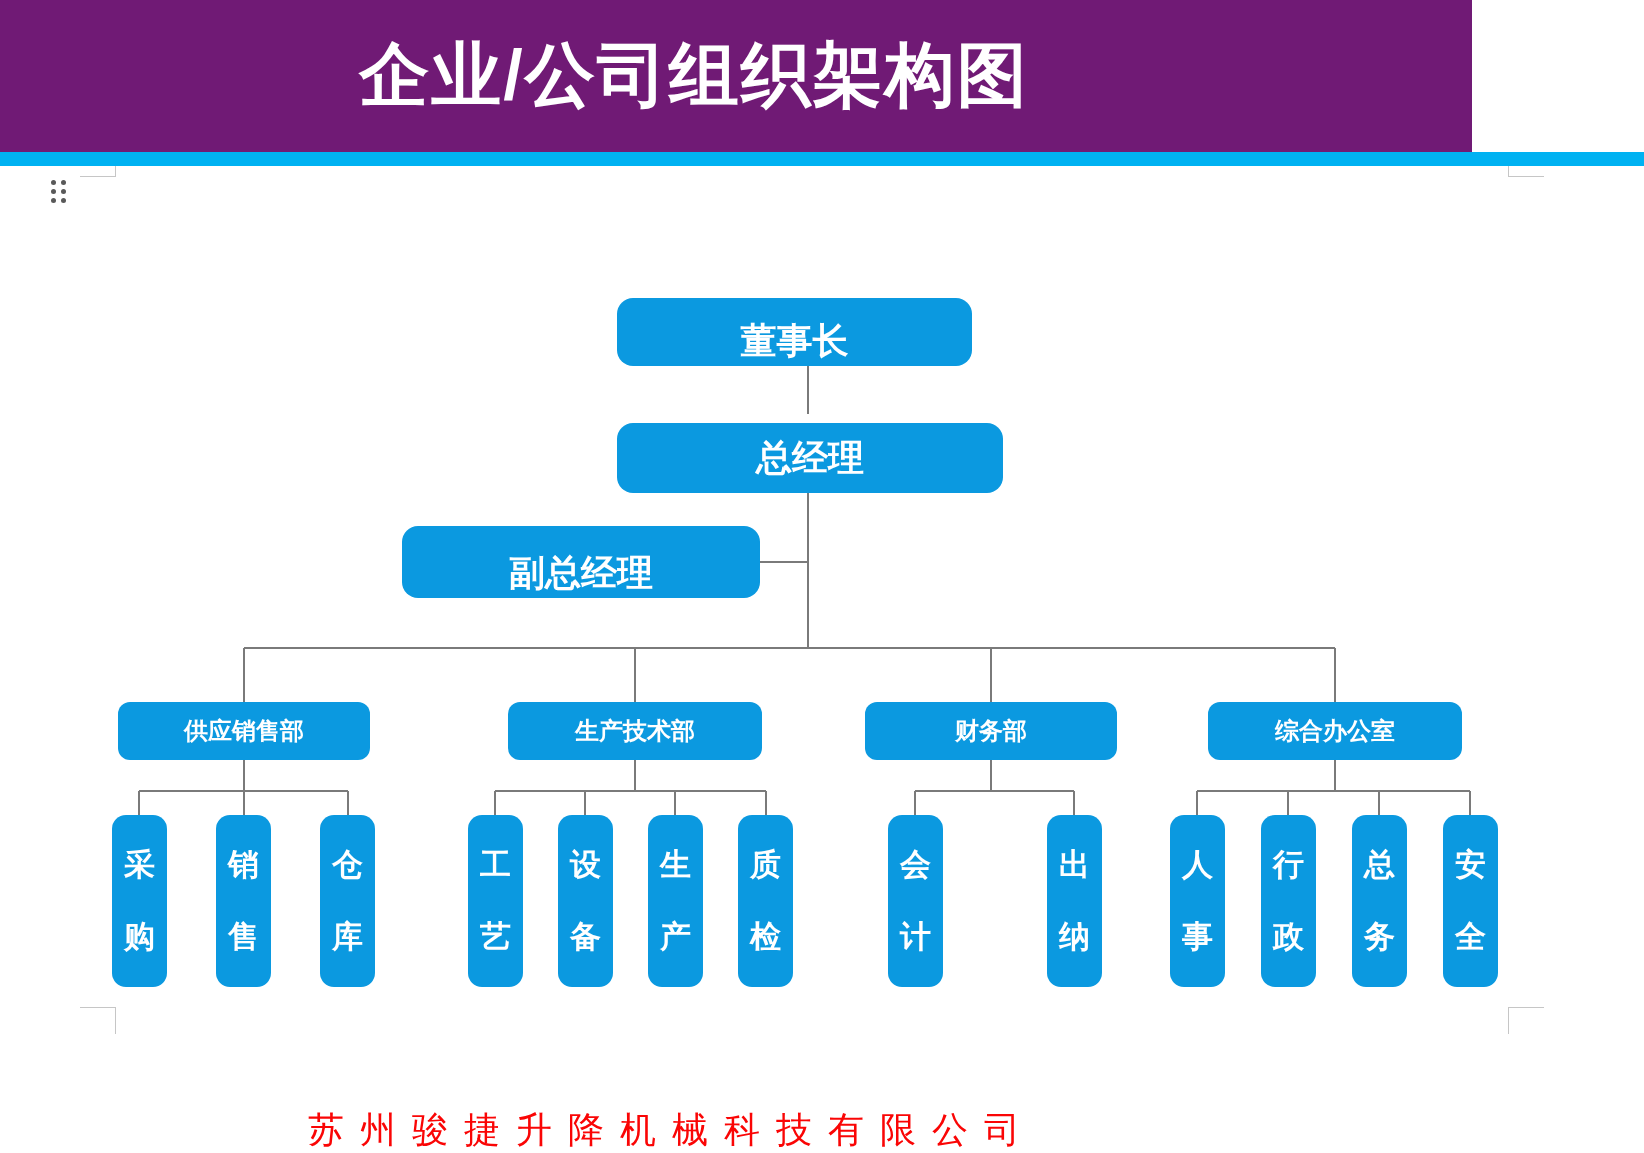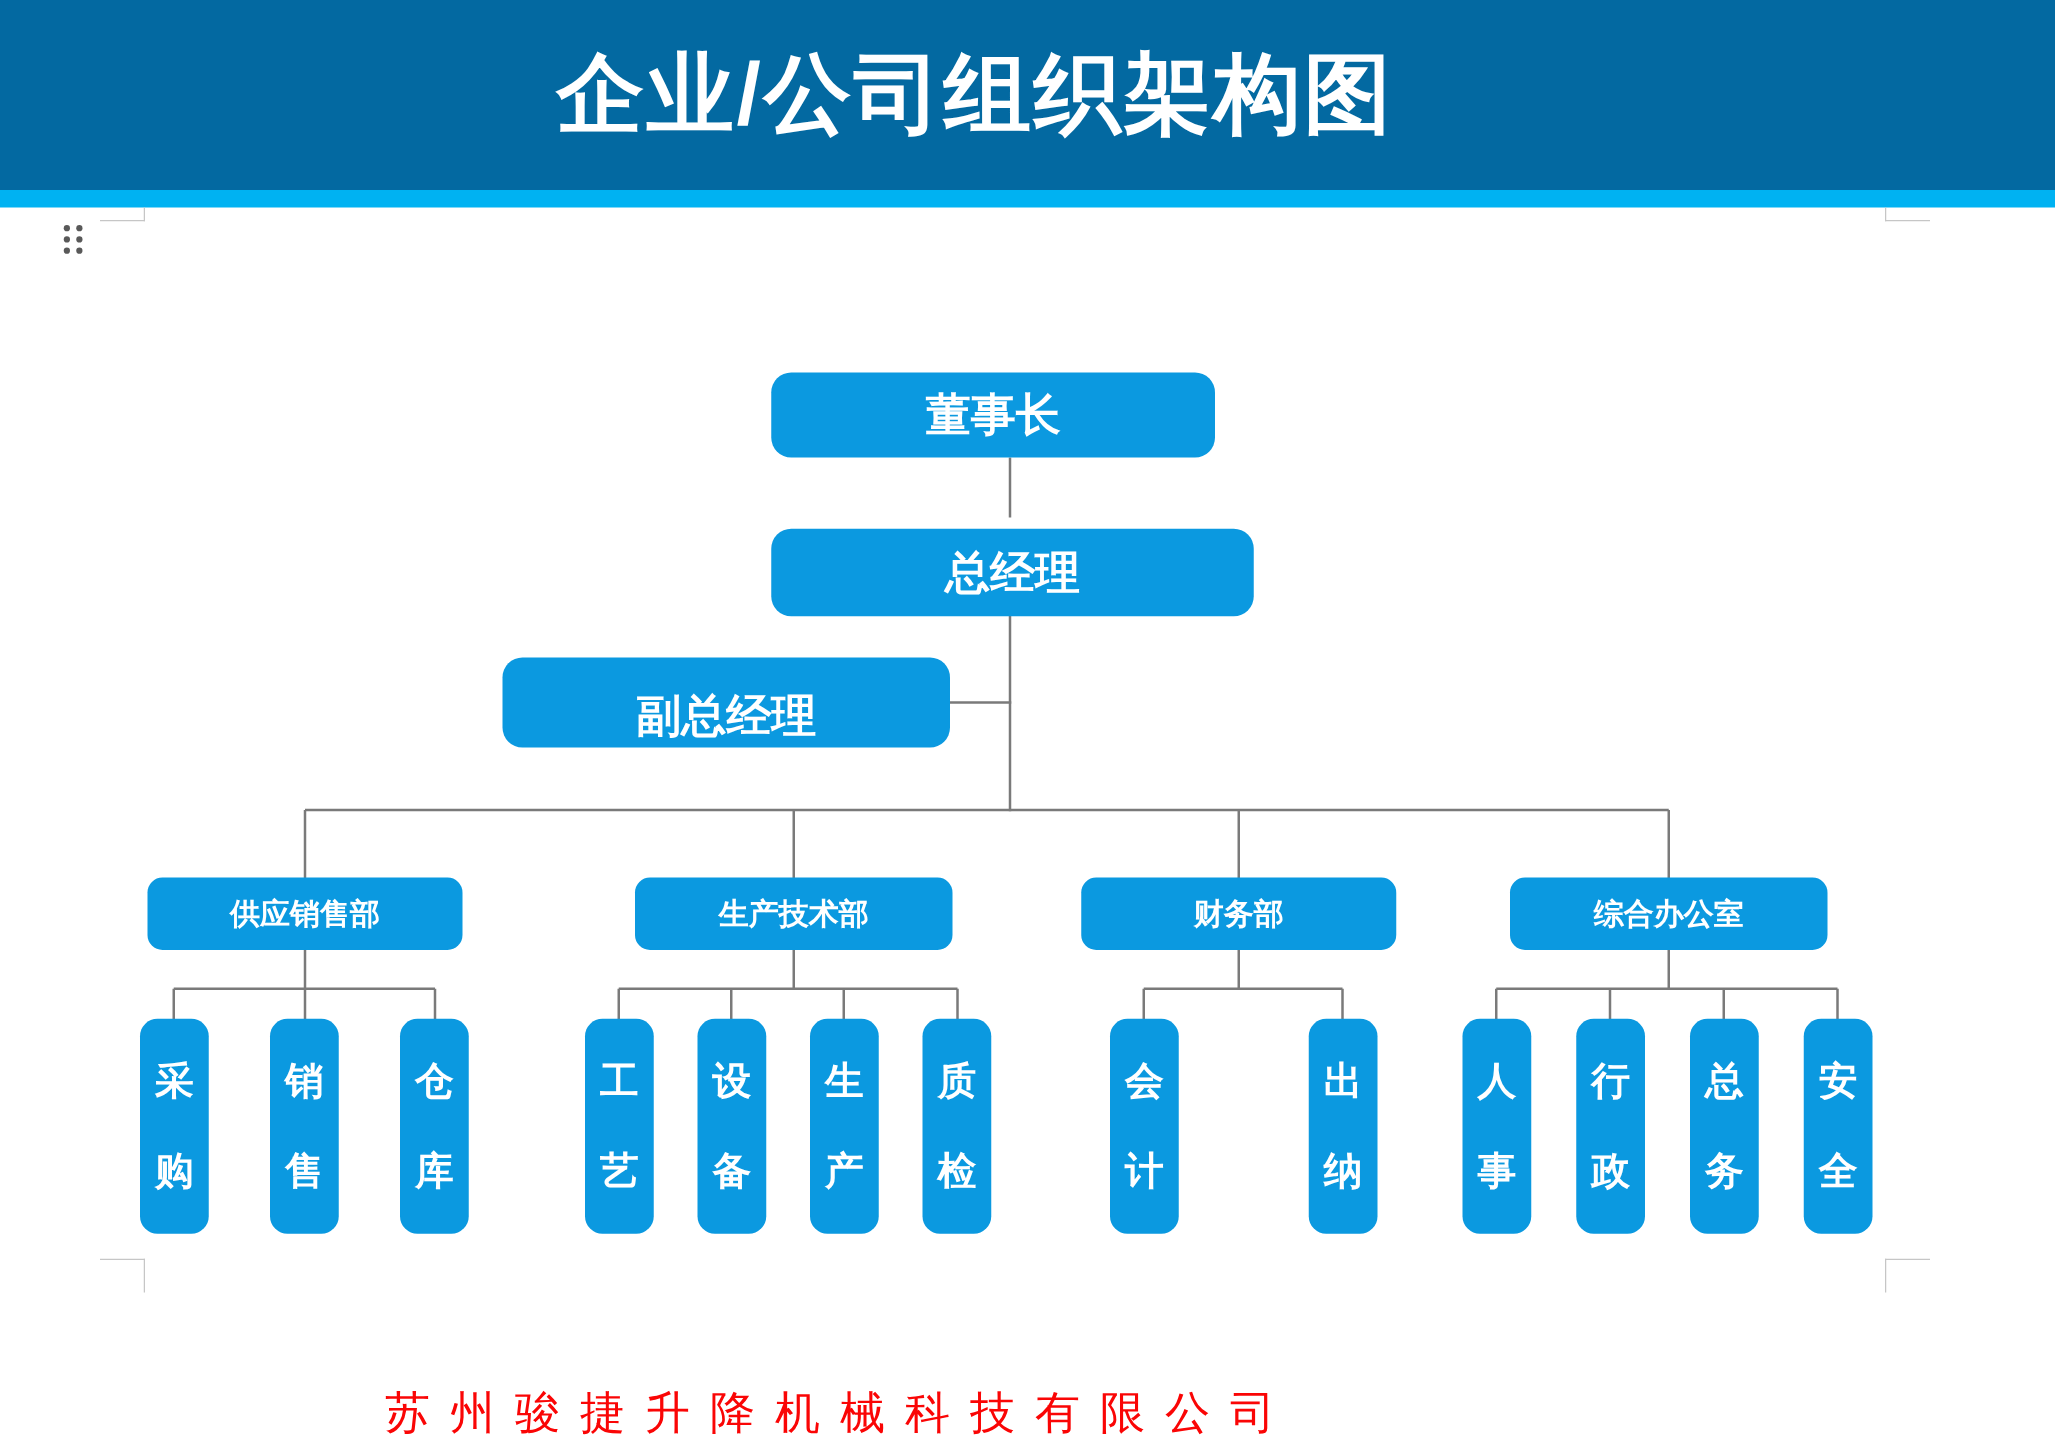--- a/index.html
+++ b/index.html
@@ -2,22 +2,22 @@
 <html><head>
 <meta charset="utf-8">
 <style>
   html,body{margin:0;padding:0;}
   body{
     width:1644px;height:1153px;position:relative;overflow:hidden;
     background:#ffffff;font-family:"Liberation Sans",sans-serif;
   }
   
   .banner{
-    position:absolute;left:0;top:0;width:1644px;height:152px;
-    background:#0369a1;display:flex;align-items:center;justify-content:center;
+    position:absolute;left:0;top:0;width:1472px;height:152px;
+    background:#701a75;display:flex;align-items:center;justify-content:center;
   }
   .banner h1{
     margin:0;padding-right:84px;color:#ffffff;font-size:70px;font-weight:bold;
     letter-spacing:2px;white-space:nowrap;
   }
   .banner-strip{
     position:absolute;left:0;top:152px;width:1644px;height:14px;background:#00B2F2;
   }
   
   .drag-handle{
@@ -38,21 +38,21 @@
   .node{
     position:absolute;z-index:2;background:#0B99E0;color:#ffffff;font-weight:bold;
     display:flex;align-items:center;justify-content:center;text-align:center;
     border-radius:14px;
   }
   .lvl{font-size:36px;border-radius:16px;}
   .dept{font-size:24px;border-radius:12px;}
   .leaf{width:55px;top:815px;height:172px;font-size:31px;border-radius:14px;}
   .leaf span{white-space:pre-line;line-height:72px;}
   
-  #n-chairman{left:617px;top:298px;width:355px;height:68px;}
+  #n-chairman{left:617px;top:298px;width:355px;height:68px;align-items:flex-end;}
   #n-gm{left:617px;top:423px;width:386px;height:70px;}
   #n-dgm{left:402px;top:526px;width:358px;height:72px;align-items:flex-end;}
   #n-d0{left:118px;top:702px;width:252px;height:58px;}
   #n-d1{left:508px;top:702px;width:254px;height:58px;}
   #n-d2{left:865px;top:702px;width:252px;height:58px;font-family:Liberation Serif, serif;}
   #n-d3{left:1208px;top:702px;width:254px;height:58px;}
   #n-l00{left:112px;} #n-l01{left:216px;} #n-l02{left:320px;}
   #n-l10{left:468px;} #n-l11{left:558px;} #n-l12{left:648px;} #n-l13{left:738px;}
   #n-l20{left:888px;} #n-l21{left:1047px;}
   #n-l30{left:1170px;} #n-l31{left:1261px;} #n-l32{left:1352px;} #n-l33{left:1443px;}

